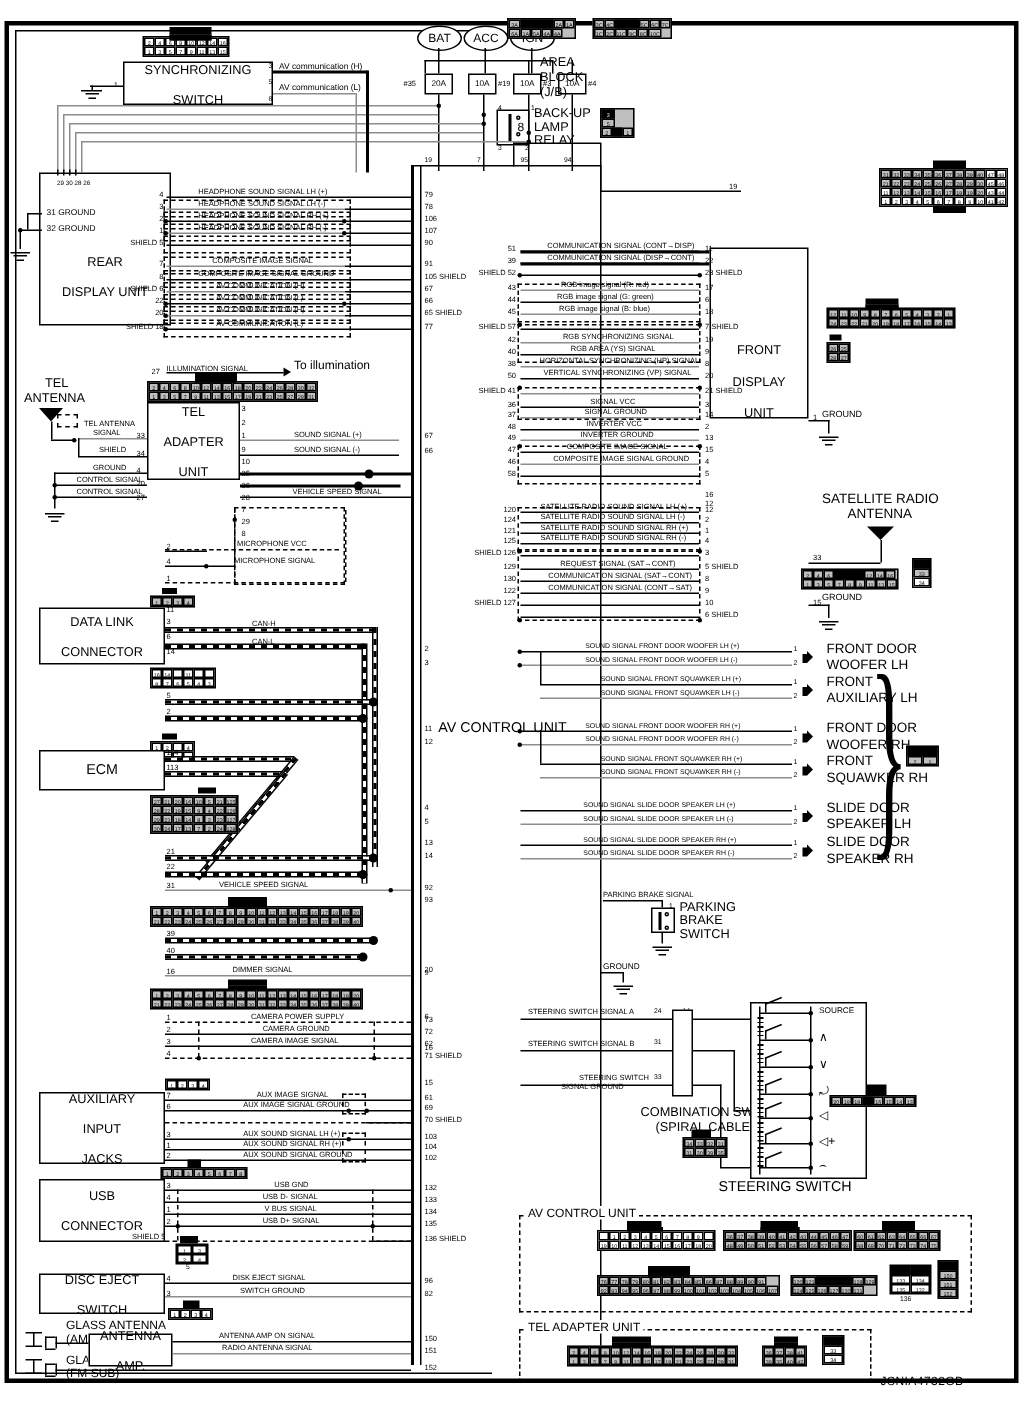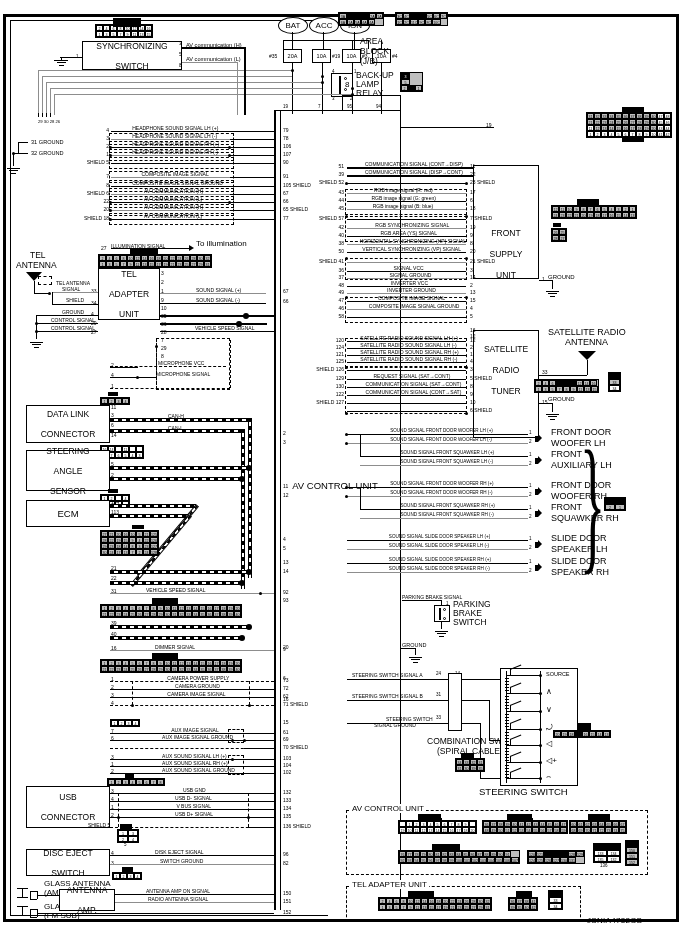--- a/index.html
+++ b/index.html
@@ -260,20 +260,23 @@
 
   <div class="v" style="left:400px;top:110px;height:800px;"></div>
   <div class="h" style="left:280px;top:110px;width:120px;"></div>
   <div class="v" style="left:292px;top:111px;height:3px;"></div>
   <div class="v" style="left:322px;top:111px;height:3px;"></div>
   <div class="v" style="left:352px;top:111px;height:3px;"></div>
   <div class="v" style="left:381px;top:111px;height:3px;"></div>
 
   <div class="lbl" style="left:276px;top:483px;font-size:9.5px;text-align:center;width:118px;"><span>AV CONTROL UNIT</span></div>
 
+  <div class="box" style="left:26px;top:115px;width:88px;height:102px;">
+    <span style="position:relative;top:18px;"><span>REAR</span><br><span>DISPLAY UNIT</span></span>
+  </div>
   <div class="lbl" style="left:38px;top:119px;font-size:4.2px;">29 30 28 26</div>
   <div class="lbl" style="left:31px;top:139px;font-size:5.6px;">31 GROUND</div>
   <div class="lbl" style="left:31px;top:150px;font-size:5.6px;">32 GROUND</div>
   <div class="v" style="left:38px;top:113px;height:4px;"></div>
   <div class="v" style="left:42px;top:113px;height:4px;"></div>
   <div class="v" style="left:46px;top:113px;height:4px;"></div>
   <div class="v" style="left:50px;top:113px;height:4px;"></div>
   <div class="h" style="left:18px;top:142px;width:10px;"></div>
   <div class="h" style="left:13px;top:153px;width:15px;"></div>
   <div class="v" style="left:18px;top:142px;height:11px;"></div>
@@ -521,23 +524,20 @@
     <div class="row">
         <div class="cell">8</div>
         <div class="cell">7</div>
         <div class="cell">6</div>
         <div class="cell">5</div>
         <div class="cell">4</div>
         <div class="cell">3</div>
       </div>
   </div>
 
-  <div class="box" style="left:26px;top:450px;width:84px;height:41px;">
-    <span style="font-size:8.5px;"><span>STEERING</span><br><span>ANGLE</span><br><span>SENSOR</span></span>
-  </div>
   <div class="lbl" style="left:111px;top:461px;font-size:5px;">5</div>
   <div class="lbl" style="left:111px;top:472px;font-size:5px;">2</div>
   <div class="can" style="left:110px;top:466px;width:138px;"></div>
   <div class="can" style="left:110px;top:477px;width:131px;"></div>
   <div class="bigdot" style="left:246px;top:465px;"></div>
   <div class="bigdot" style="left:239px;top:476px;"></div>
 
   <div class="conn white" style="left:100px;top:494px;">
     <div class="row">
         <div class="cell">1</div>
@@ -753,20 +753,23 @@
 
   <div class="conn white" style="left:110px;top:719px;">
     <div class="row">
         <div class="cell">1</div>
         <div class="cell">2</div>
         <div class="cell">3</div>
         <div class="cell">4</div>
       </div>
   </div>
 
+  <div class="box" style="left:26px;top:728px;width:84px;height:48px;">
+    <span style="font-size:8.5px;"><span>AUXILIARY</span><br><span>INPUT</span><br><span>JACKS</span></span>
+  </div>
   <div id="aux-rows">
       <div class="h" style="left:110px;top:733px;width:164px;"></div>
       <div class="lbl" style="left:171.2px;top:727px;font-size:5px;">AUX IMAGE SIGNAL</div>
       <div class="lbl" style="left:111px;top:728px;font-size:5px;">7</div>
       <div class="lbl" style="left:283px;top:729px;font-size:5px;">61</div>
       <div class="h" style="left:110px;top:740px;width:164px;"></div>
       <div class="lbl" style="left:162.1px;top:734px;font-size:5px;">AUX IMAGE SIGNAL GROUND</div>
       <div class="lbl" style="left:111px;top:735px;font-size:5px;">6</div>
       <div class="lbl" style="left:283px;top:736px;font-size:5px;">69</div>
       <div class="dash" style="left:110px;top:748px;width:164px;"></div>
@@ -964,21 +967,21 @@
         <div class="cell" style="background:#fff">9</div>
         <div class="cell" style="background:#fff">10</div>
         <div class="cell" style="background:#fff">41</div>
         <div class="cell" style="background:#fff">42</div>
       </div>
   </div>
   <div class="tab" style="left:622px;top:107px;width:22px;height:5px;"></div>
   <div class="tab" style="left:622px;top:137px;width:22px;height:5px;"></div>
 
   <div class="box" style="left:473px;top:165px;width:66px;height:114px;">
-    <span style="font-size:9px;line-height:11px;position:relative;top:32px;"><span>FRONT</span><br><span>SUPPLY</span><br><span>UNIT</span></span>
+    <span style="font-size:9px;line-height:11px;position:relative;top:32px;"><span>FRONT</span><br><span>DISPLAY</span><br><span>UNIT</span></span>
   </div>
   <div id="fd-rows">
       <div class="h" style="left:347px;top:167px;width:119px;"></div>
       <div class="lbl" style="left:364.9px;top:161px;font-size:5px;">COMMUNICATION SIGNAL (CONT→DISP)</div>
       <div class="lbl" style="left:308px;top:163px;width:36px;text-align:right;font-size:5px;">51</div>
       <div class="lbl" style="left:470px;top:163px;font-size:5px;">11</div>
       <div class="h" style="left:347px;top:175px;width:119px;"></div>
       <div class="lbl" style="left:364.9px;top:169px;font-size:5px;">COMMUNICATION SIGNAL (DISP→CONT)</div>
       <div class="lbl" style="left:308px;top:171px;width:36px;text-align:right;font-size:5px;">39</div>
       <div class="lbl" style="left:470px;top:171px;font-size:5px;">22</div>
@@ -1108,23 +1111,20 @@
         <div class="cell">26</div>
         <div class="cell">25</div>
       </div>
     <div class="row">
         <div class="cell">28</div>
         <div class="cell">27</div>
       </div>
   </div>
   <div class="tab" style="left:553px;top:223px;width:8px;height:4px;"></div>
 
-  <div class="box" style="left:473px;top:330px;width:66px;height:108px;">
-    <span style="font-size:9px;line-height:11px;position:relative;top:-14px;"><span>SATELLITE</span><br><span>RADIO</span><br><span>TUNER</span></span>
-  </div>
   <div id="sat-rows">
       <div class="h" style="left:347px;top:341px;width:119px;"></div>
       <div class="lbl" style="left:360.3px;top:335px;font-size:5px;">SATELLITE RADIO SOUND SIGNAL LH (+)</div>
       <div class="lbl" style="left:308px;top:337px;width:36px;text-align:right;font-size:5px;">120</div>
       <div class="lbl" style="left:470px;top:337px;font-size:5px;">12</div>
       <div class="h" style="left:347px;top:348px;width:119px;"></div>
       <div class="lbl" style="left:360.3px;top:342px;font-size:5px;">SATELLITE RADIO SOUND SIGNAL LH (-)</div>
       <div class="lbl" style="left:308px;top:344px;width:36px;text-align:right;font-size:5px;">124</div>
       <div class="lbl" style="left:470px;top:344px;font-size:5px;">2</div>
       <div class="h" style="left:347px;top:355px;width:119px;"></div>

